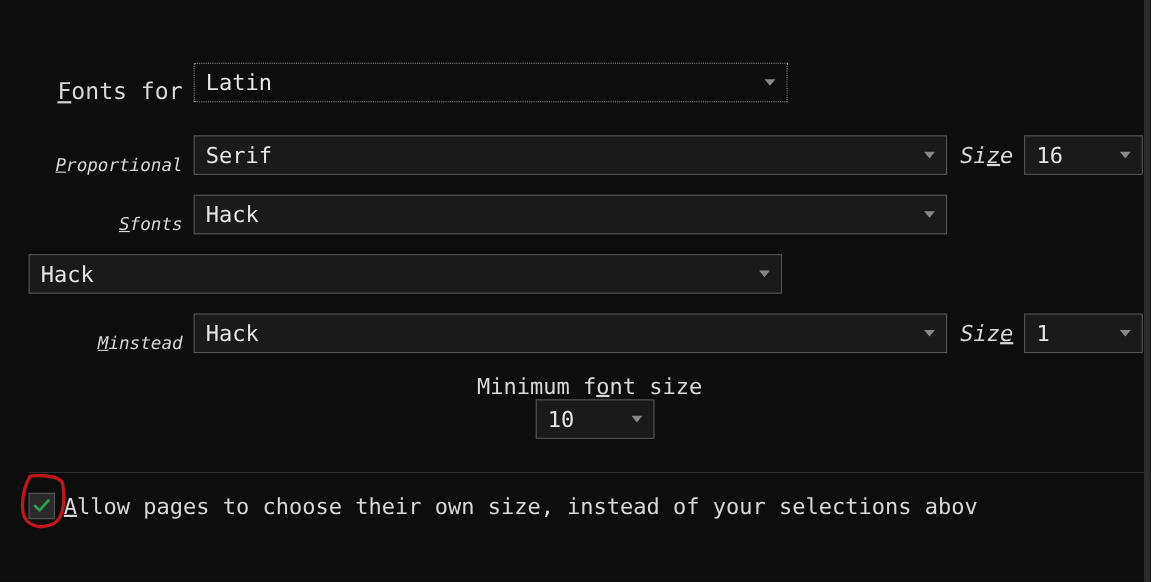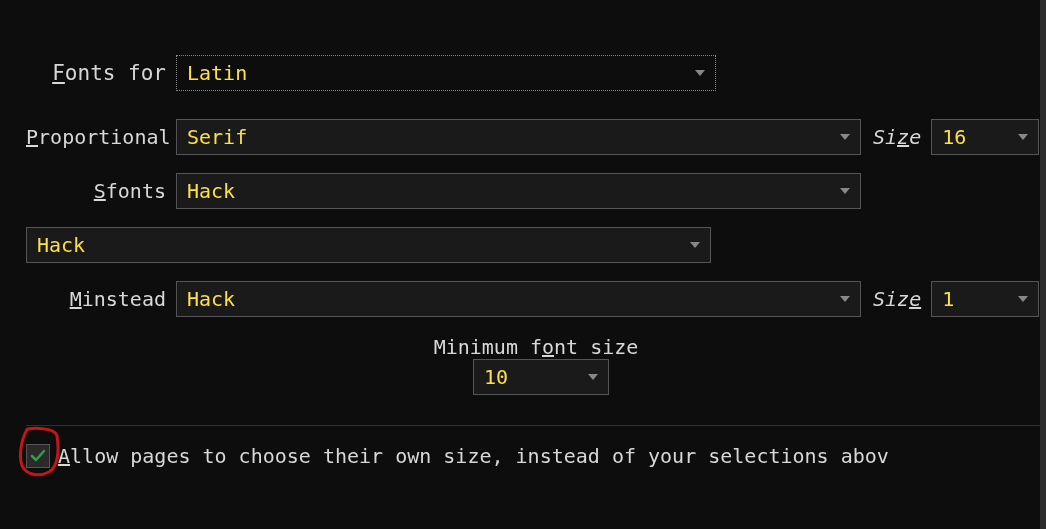--- a/index.html
+++ b/index.html
@@ -25,52 +25,53 @@
     align-items: center;
     margin-bottom: 18px;
   }
   .row.first {
     margin-bottom: 28px;
   }
   .label {
     text-align: right;
     padding-right: 10px;
     white-space: nowrap;
+    margin-top: 16px;
   }
   .label-fonts { width: 150px; font-size: 21px; }
-  .label-col   { width: 150px; font-size: 20px; }
+  .label-col   { width: 150px; font-size: 16px; font-style: italic; }
   .select {
     background: #1a1a1a;
     border: 1px solid #555;
     height: 36px;
     display: flex;
     align-items: center;
     padding: 0 10px;
-    color: #fde047;
+    color: #e5e5e5;
     font-family: inherit;
     font-size: 20px;
     position: relative;
     cursor: pointer;
   }
   .select.dotted {
     border: 1px dotted #888;
     background: transparent;
   }
   .select .caret {
     margin-left: auto;
     width: 0;
     height: 0;
     border-left: 5px solid transparent;
     border-right: 5px solid transparent;
     border-top: 6px solid #888;
   }
   .select-fonts  { width: 540px; }
   .select-main   { width: 685px; }
   .select-size   { width: 108px; margin-left: 10px; }
-  .select-minsize{ width: 136px; margin-left: 10px; }
+  .select-minsize{ width: 108px; margin-left: 10px; }
   .size-label {
     margin-left: 12px;
     font-size: 20px;
     font-style: italic;
   }
   .min-row {
     justify-content: flex-start;
     margin-top: 6px;
     flex-direction: column;
   }

